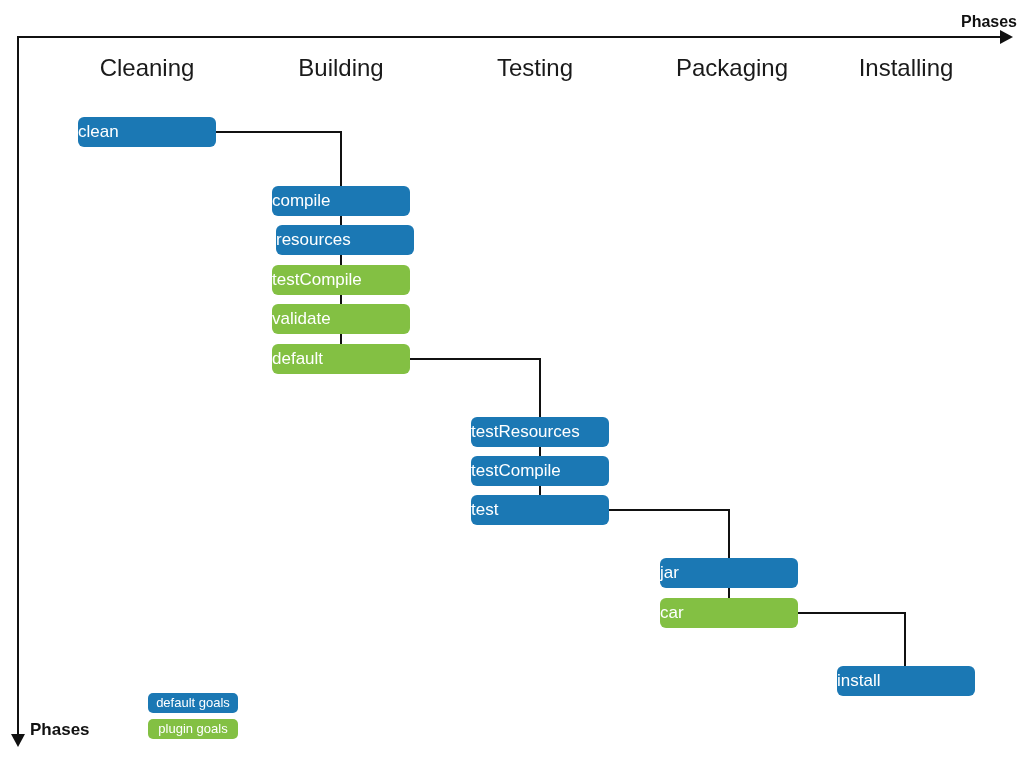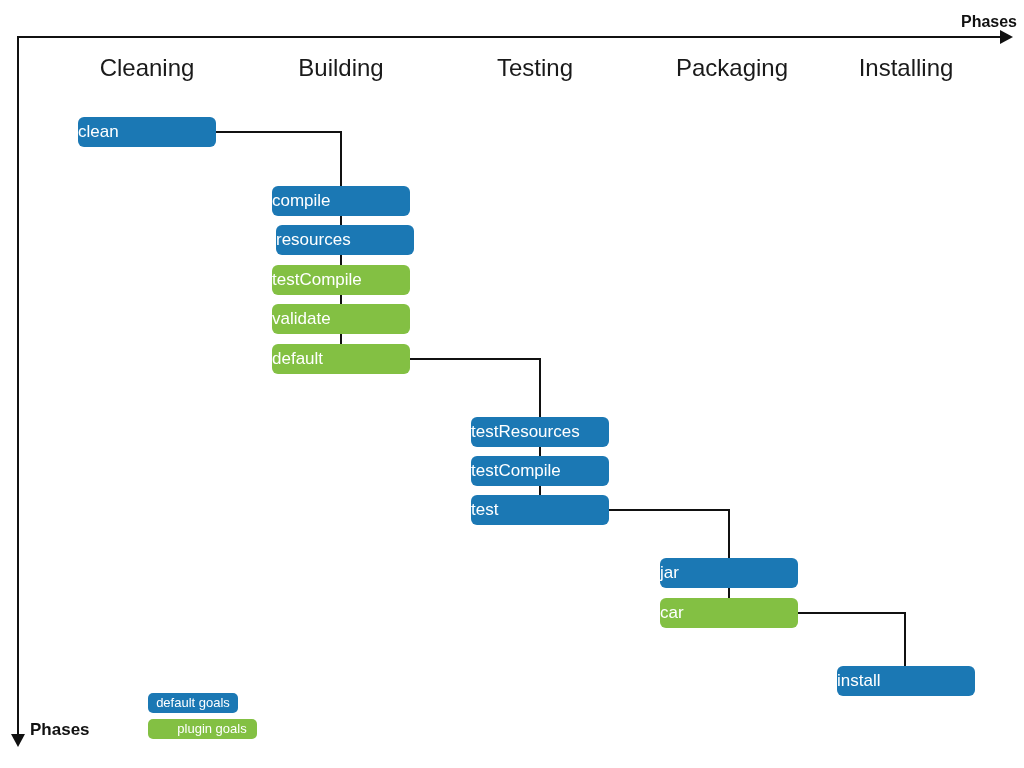--- a/index.html
+++ b/index.html
@@ -71,21 +71,21 @@
     left: 148px;
     width: 90px;
     height: 20px;
     line-height: 20px;
     border-radius: 5px;
     text-align: center;
     font-size: 13px;
     color: #ffffff;
   }
   #legend-default { top: 687px; background: var(--default-goal, #1b78b4); }
-  #legend-plugin  { top: 713px; background: var(--plugin-goal, #83c043); padding-left: 19px; }
+  #legend-plugin  { top: 713px; background: var(--plugin-goal, #83c043); }
 </style>
 </head>
 <body>
 
 <div class="canvas">
 
   <div class="axis-line" id="axis-h"></div>
   <div class="arrowhead" id="arrow-right"></div>
   <div class="axis-line" id="axis-v"></div>
   <div class="arrowhead" id="arrow-down"></div>

